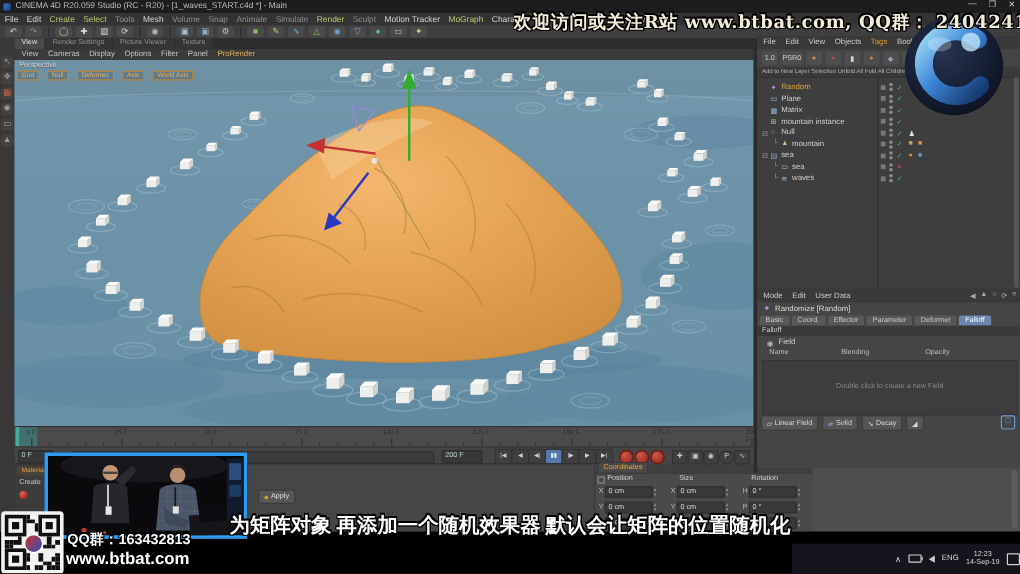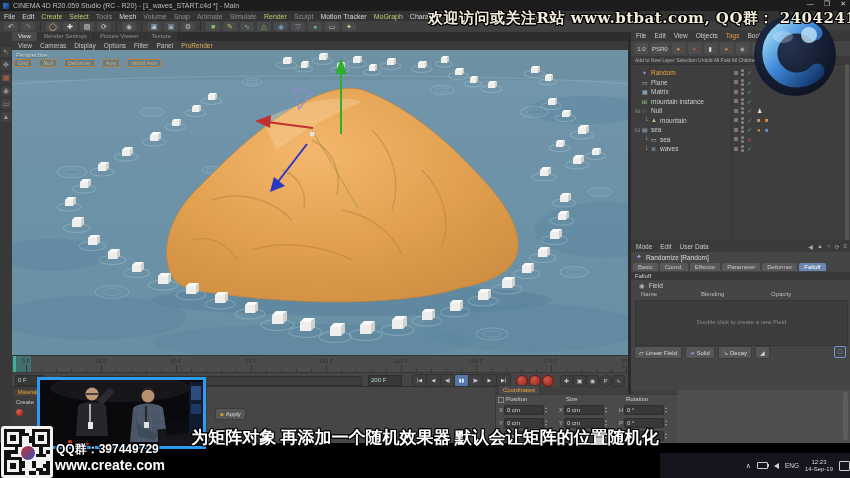--- a/index.html
+++ b/index.html
@@ -964,16 +964,16 @@
       </defs>
       <circle cx="42" cy="42" r="41" fill="url(#lgbg)"></circle>
       <path d="M 62,20 A 27,27 0 1 0 64,58" fill="none" stroke="url(#lgc)" stroke-width="15" stroke-linecap="round"></path>
       <circle cx="56" cy="22" r="8" fill="#bfe6f8" opacity="0.8"></circle>
       <ellipse cx="30" cy="24" rx="10" ry="6" fill="#ffffff" opacity="0.25"></ellipse>
     </svg>
   </div>
 
   <div class="top-banner oline">欢迎访问或关注R站 www.btbat.com, QQ群： 240424174: 本视频教</div>
   <div class="sub1 oline">为矩阵对象 再添加一个随机效果器 默认会让矩阵的位置随机化</div>
-  <div class="qq-label oline">QQ群：397449729</div>
-  <div class="site-label oline">www.create.com</div>
+  <div class="qq-label oline">QQ群：163432813</div>
+  <div class="site-label oline">www.btbat.com</div>
 
 </div>
 
 </body></html>

